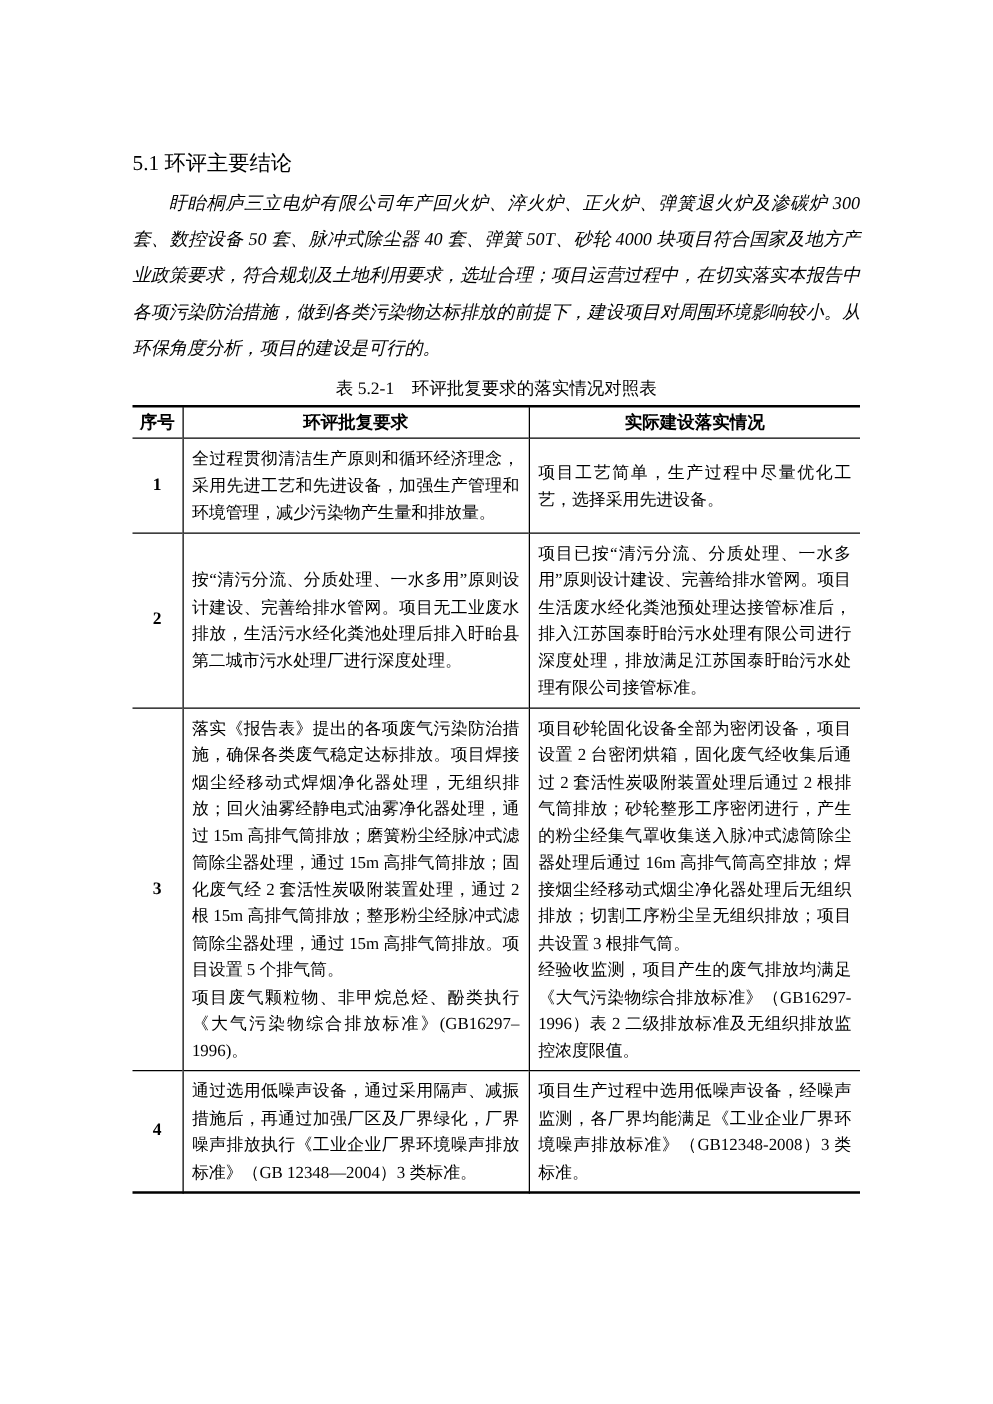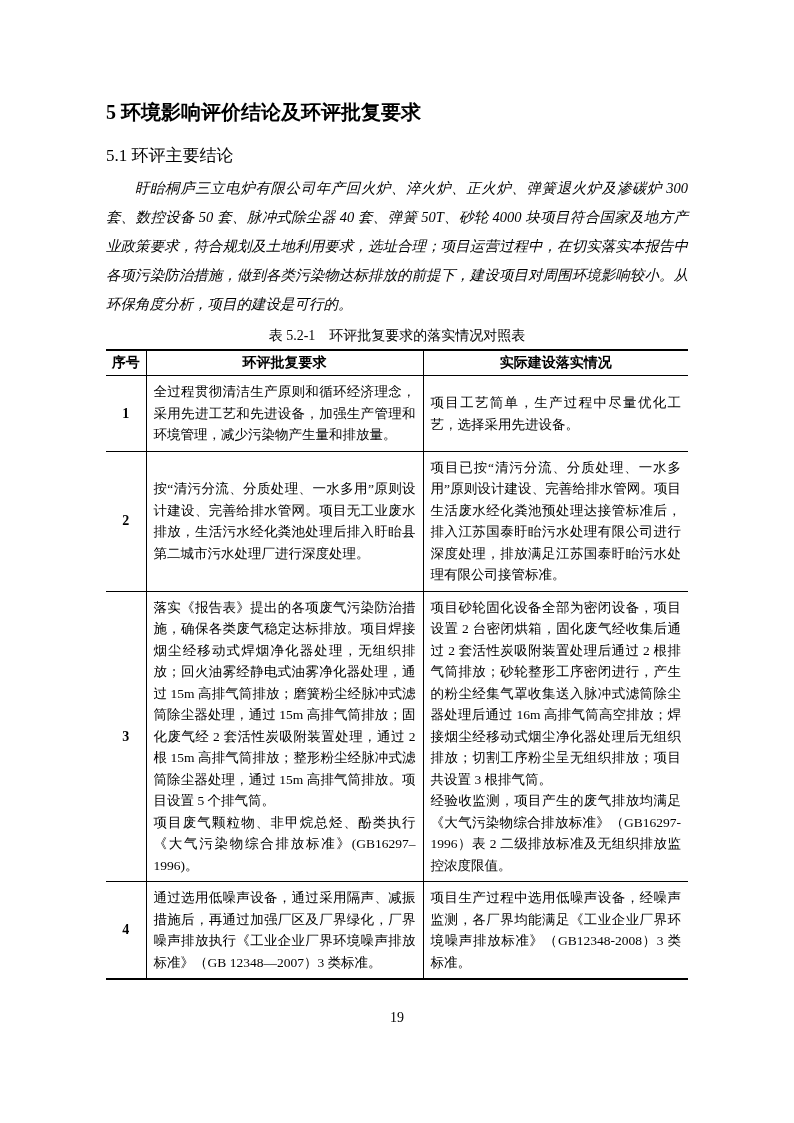--- a/index.html
+++ b/index.html
@@ -58,21 +58,20 @@
   .page-number {
     text-align: center; font-size: 14px;
     margin-top: 30px;
   }
 </style>
 </head>
 <body>
 
 <div class="page">
 
-  <div class="h1">5  环境影响评价结论及环评批复要求</div>
 
   <div class="h2">5.1  环评主要结论</div>
 
   <p class="body-para">盱眙桐庐三立电炉有限公司年产回火炉、淬火炉、正火炉、弹簧退火炉及渗碳炉 300 套、数控设备 50 套、脉冲式除尘器 40 套、弹簧 50T、砂轮 4000 块项目符合国家及地方产业政策要求，符合规划及土地利用要求，选址合理；项目运营过程中，在切实落实本报告中各项污染防治措施，做到各类污染物达标排放的前提下，建设项目对周围环境影响较小。从环保角度分析，项目的建设是可行的。</p>
 
 
   <div class="table-caption">表 5.2-1　环评批复要求的落实情况对照表</div>
 
   <table class="cmp">
     <thead>
@@ -108,24 +107,23 @@
           <p>项目废气颗粒物、非甲烷总烃、酚类执行《大气污染物综合排放标准》(GB16297–1996)。</p>
         </td>
         <td class="act">
           <p>项目砂轮固化设备全部为密闭设备，项目设置 2 台密闭烘箱，固化废气经收集后通过 2 套活性炭吸附装置处理后通过 2 根排气筒排放；砂轮整形工序密闭进行，产生的粉尘经集气罩收集送入脉冲式滤筒除尘器处理后通过 16m 高排气筒高空排放；焊接烟尘经移动式烟尘净化器处理后无组织排放；切割工序粉尘呈无组织排放；项目共设置 3 根排气筒。</p>
           <p>经验收监测，项目产生的废气排放均满足《大气污染物综合排放标准》（GB16297-1996）表 2 二级排放标准及无组织排放监控浓度限值。</p>
         </td>
       </tr>
       <tr>
         <td class="no">4</td>
         <td class="req">
-          <p>通过选用低噪声设备，通过采用隔声、减振措施后，再通过加强厂区及厂界绿化，厂界噪声排放执行《工业企业厂界环境噪声排放标准》（GB 12348—2007）3 类标准。</p>
+          <p>通过选用低噪声设备，通过采用隔声、减振措施后，再通过加强厂区及厂界绿化，厂界噪声排放执行《工业企业厂界环境噪声排放标准》（GB 12348—2004）3 类标准。</p>
         </td>
         <td class="act">
           <p>项目生产过程中选用低噪声设备，经噪声监测，各厂界均能满足《工业企业厂界环境噪声排放标准》（GB12348-2008）3 类标准。</p>
         </td>
       </tr>
     </tbody>
   </table>
 
-  <div class="page-number">19</div>
 
 </div>
 
 </body></html>

